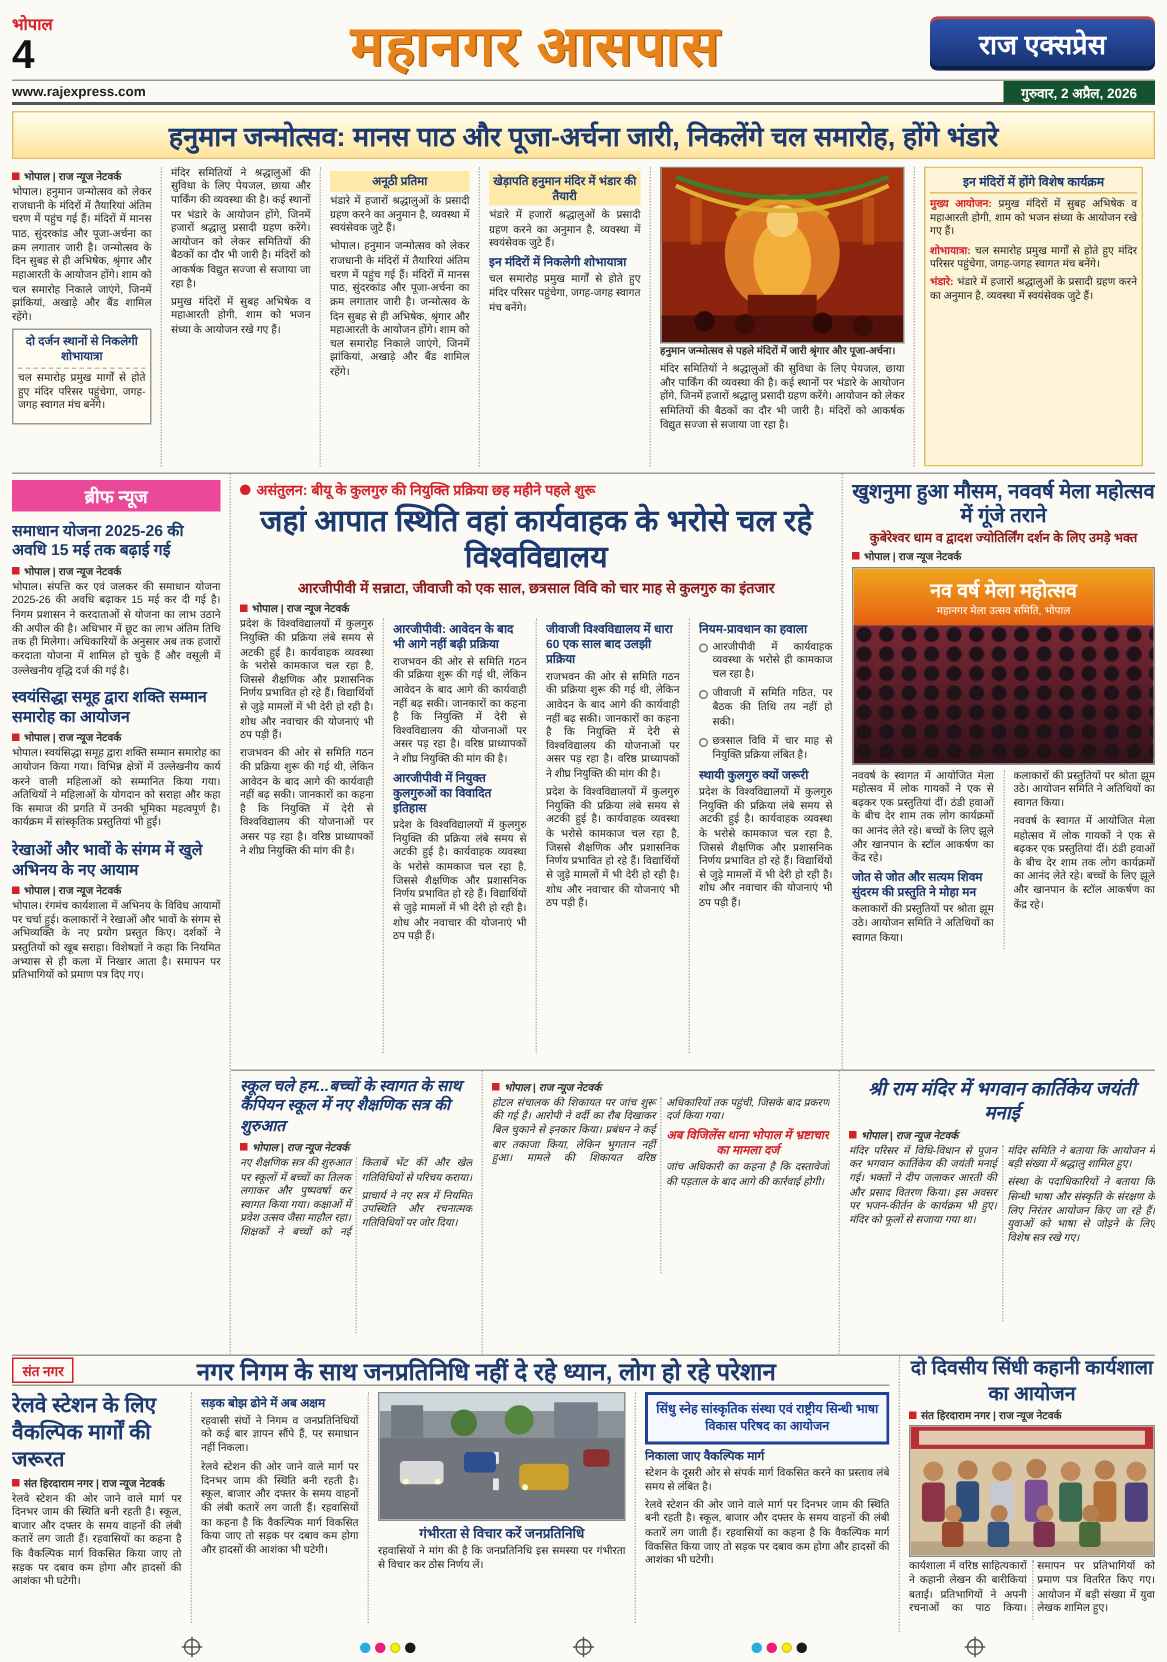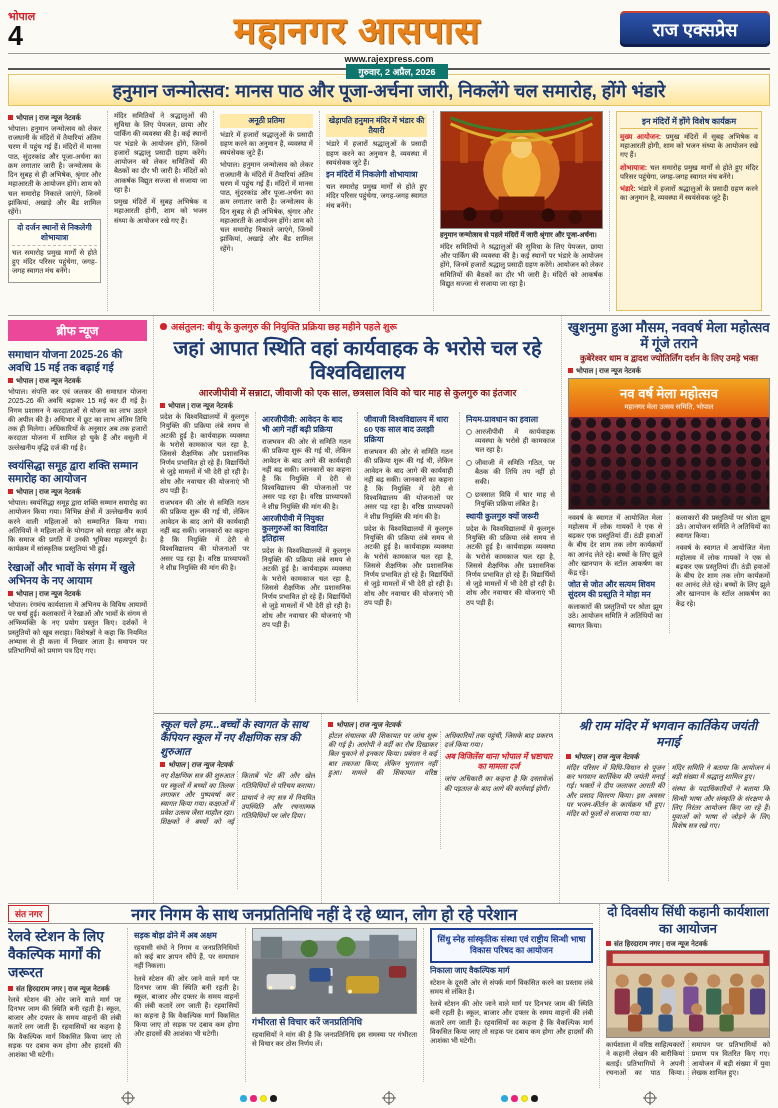--- a/index.html
+++ b/index.html
@@ -6,23 +6,23 @@
 html,body{background:#9a9a9a;}
 .page{width:778px;height:1108px;background:#fbfaf5;margin:0 auto;font-family:"Liberation Sans","DejaVu Sans",sans-serif;color:#1c1c1c;padding:4px 8px;position:relative;overflow:hidden;}
 
 
 .topbar{display:flex;align-items:center;height:50px;border-bottom:1px solid #999;}
 .city-block{width:86px;}
 .city{color:#d2232a;font-weight:bold;font-size:11px;}
 .pagenum{font-size:27px;font-weight:bold;line-height:1;color:#111;}
 .masthead{flex:1;text-align:center;font-size:37px;font-weight:bold;color:#e8821a;text-shadow:1px 1px 0 #a85a08;letter-spacing:1px;}
 .brand{width:150px;height:36px;background:linear-gradient(#2d55b0,#16306e);border-radius:5px;color:#fff;font-weight:bold;font-size:18px;display:flex;align-items:center;justify-content:center;box-shadow:inset 0 -3px 0 #0d1f4a, inset 0 2px 0 #c43;}
-.daterow{display:flex;justify-content:space-between;align-items:center;height:16px;border-bottom:2px solid #555;font-size:9px;flex-direction:column;}
+.daterow{display:flex;justify-content:space-between;align-items:center;height:16px;border-bottom:2px solid #555;font-size:9px;}
 .website{font-weight:bold;color:#222;}
-.datechip{background:#0f766e;color:#fff;font-weight:bold;padding:1px 12px;margin-left:16px;}
+.datechip{background:#14532d;color:#fff;font-weight:bold;padding:1px 12px;margin-left:16px;}
 
 
 .byline{font-size:7px;font-weight:bold;color:#333;margin:2px 0;display:flex;align-items:center;gap:3px;}
 .byline::before{content:"";width:5px;height:5px;background:#d2232a;flex:0 0 auto;}
 .body{font-size:7px;line-height:1.32;text-align:justify;color:#1b1b1b;}
 .body p{margin-bottom:3px;}
 .lead-in{color:#d2232a;font-weight:bold;}
 .subhead{color:#1c3a70;font-weight:bold;font-size:8px;margin:3px 0 2px;line-height:1.25;}
 .redsub{color:#d2232a;font-weight:bold;font-size:8px;text-align:center;margin:3px 0 2px;line-height:1.25;}
 .caption{font-size:6.8px;color:#333;font-weight:bold;margin-top:2px;line-height:1.3;text-align:justify;}
@@ -84,21 +84,21 @@
 .band3{display:flex;height:184px;overflow:hidden;}
 .b3-left{width:592px;border-right:1px dotted #b5b5b5;padding-right:6px;overflow:hidden;}
 .strap{display:flex;align-items:center;gap:6px;height:20px;border-bottom:1px solid #999;}
 .strap-label{border:1px solid #d2232a;color:#d2232a;font-weight:bold;font-size:9px;padding:1px 6px;white-space:nowrap;}
 .strap-head{flex:1;text-align:center;color:#1c3a70;font-weight:bold;font-size:16px;}
 .b3-cols{display:flex;gap:6px;height:158px;padding-top:4px;overflow:hidden;}
 .b3-cols .col{overflow:hidden;border-right:1px dotted #b5b5b5;padding-right:6px;}
 .b3-cols .col:last-child{border:none;padding-right:0;}
 .colA{width:120px;}.colB{width:112px;}.colC{width:172px;}.colD{flex:1;}
 .colA h2{color:#1c3a70;font-size:14px;line-height:1.28;margin-bottom:2px;}
-.vichar{color:#1c3a70;font-weight:bold;font-size:9px;line-height:1.25;margin:3px 0 2px;text-align:left;}
+.vichar{color:#1c3a70;font-weight:bold;font-size:9px;line-height:1.25;margin:3px 0 2px;text-align:center;}
 .orgbox{border:2px solid #1d3f94;color:#1d3f94;font-weight:bold;font-size:8.4px;text-align:center;padding:4px 3px;line-height:1.35;background:#f6f8ff;}
 .sindhi{flex:1;padding-left:6px;overflow:hidden;}
 .sindhi h2{color:#1c3a70;font-size:13px;line-height:1.28;text-align:center;margin-bottom:2px;}
 
 
 .regrow{position:absolute;bottom:3px;left:0;width:100%;display:flex;justify-content:center;gap:105px;align-items:center;}
 .cmyk{display:flex;gap:3px;}
 .cmyk span{width:7px;height:7px;border-radius:50%;display:block;}
 .dot-c{background:#29abe2;}.dot-m{background:#ec1e79;}.dot-y{background:#f7ec13;border:1px solid #d9ce0a;}.dot-k{background:#1a1a1a;}
 </style>

